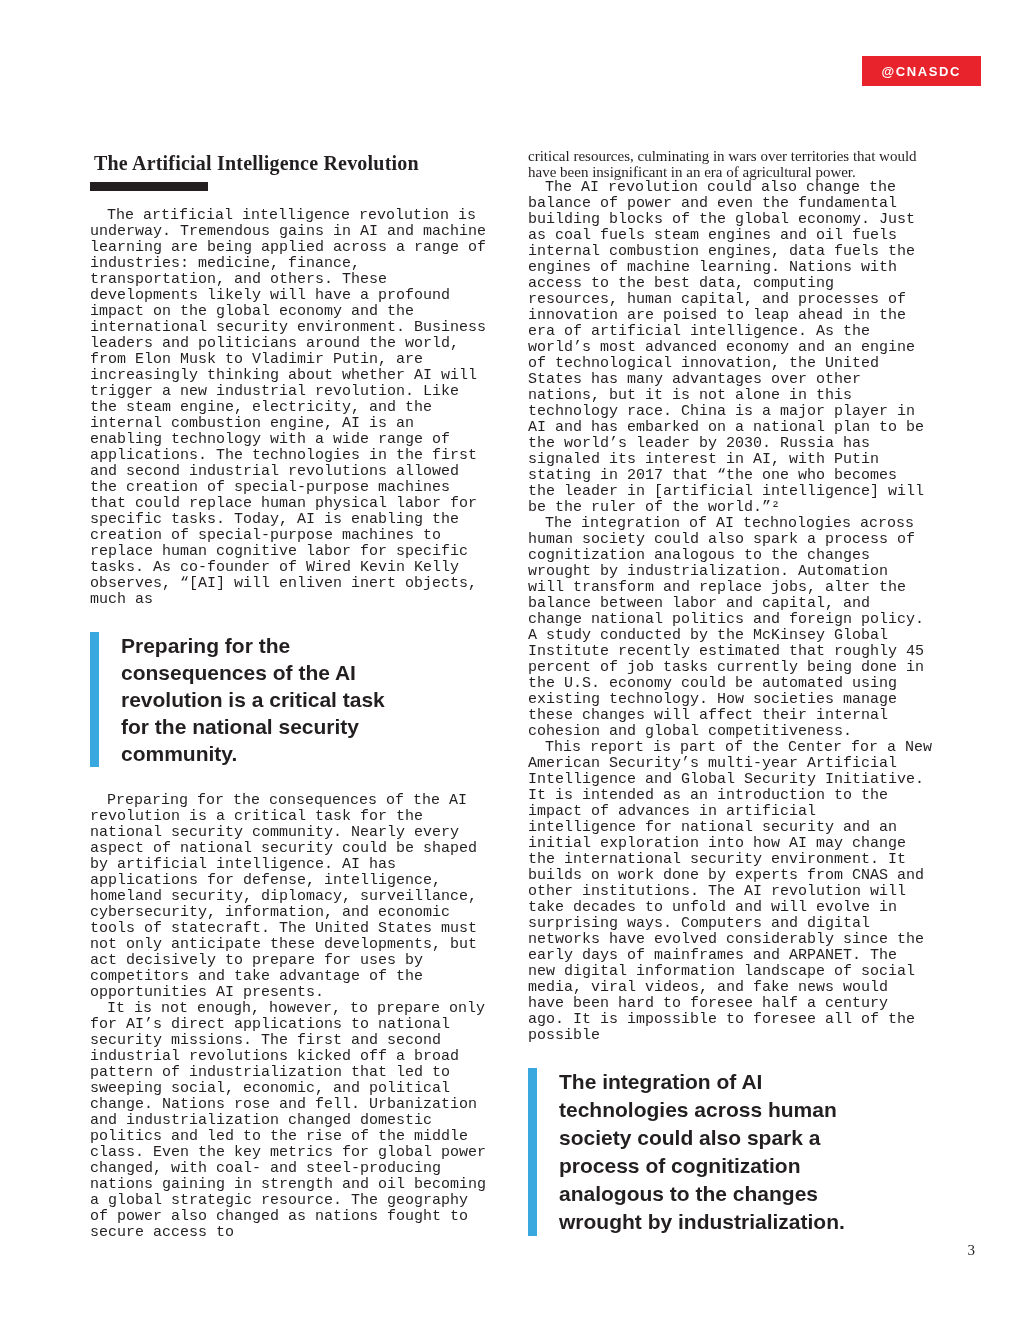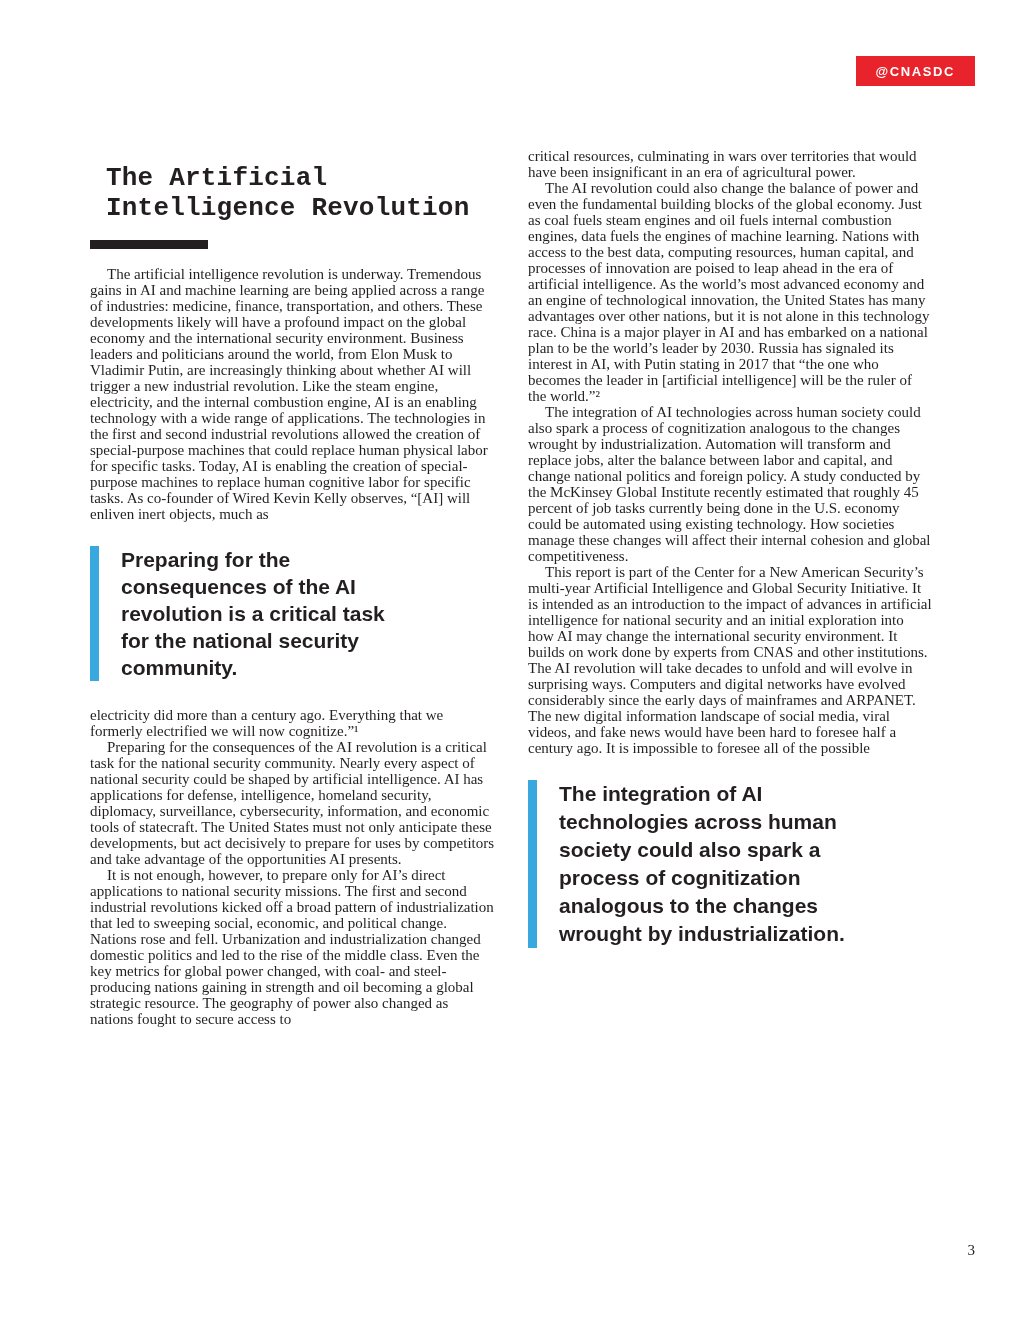--- a/index.html
+++ b/index.html
@@ -14,21 +14,21 @@
     width: 1020px;
     height: 1320px;
     background: #ffffff;
     color: var(--ink);
     font-family: "Liberation Serif", serif;
     overflow: hidden;
   }
   .badge {
     position: absolute;
     top: 56px;
-    right: 45px;
+    right: 39px;
     background: var(--accent-red);
     color: #ffffff;
     font-family: "Liberation Sans", sans-serif;
     font-weight: bold;
     font-size: 13px;
     letter-spacing: 1.6px;
     padding: 8px 20px 7px 20px;
   }
   .content {
     position: absolute;
@@ -36,43 +36,43 @@
     top: 148px;
     width: 843px;
     display: flex;
     gap: 33px;
   }
   .column {
     width: 405px;
     flex: 0 0 405px;
   }
   .heading {
-    font-family: Liberation Mono, monospace;
+    font-family: Liberation Serif, serif;
     font-weight: bold;
-    font-size: 26px;
+    font-size: 20px;
     letter-spacing: 0.2px;
     color: var(--ink);
-    margin: 16px;
+    margin: 4px;
     line-height: 1.15;
   }
   .heading-bar {
     width: 118px;
     height: 9px;
     background: var(--ink);
     margin-top: 7px;
     margin-bottom: 17px;
   }
   p.body-text {
     margin: 0;
     font-size: 15px;
     line-height: 16px;
     color: var(--ink);
     text-align: left;
   }
-  p.body-text.indent { text-indent: 17px; }
+  p.body-text.indent { text-indent: 17px; font-family: Liberation Mono, monospace; }
   .pull-quote {
     display: flex;
     align-items: stretch;
     margin: 24px 0 26px 0;
   }
   .pull-quote .bar {
     flex: 0 0 9px;
     width: 9px;
     background: var(--accent-blue);
   }
@@ -107,21 +107,20 @@
       <h1 class="heading">The Artificial Intelligence Revolution</h1>
       <div class="heading-bar"></div>
 
       <p class="body-text indent">The artificial intelligence revolution is underway. Tremendous gains in AI and machine learning are being applied across a range of industries: medicine, finance, transportation, and others. These developments likely will have a profound impact on the global economy and the international security environment. Business leaders and politicians around the world, from Elon Musk to Vladimir Putin, are increasingly thinking about whether AI will trigger a new industrial revolution. Like the steam engine, electricity, and the internal combustion engine, AI is an enabling technology with a wide range of applications. The technologies in the first and second industrial revolutions allowed the creation of special-purpose machines that could replace human physical labor for specific tasks. Today, AI is enabling the creation of special-purpose machines to replace human cognitive labor for specific tasks. As co-founder of Wired Kevin Kelly observes, “[AI] will enliven inert objects, much as</p>
 
       <div class="pull-quote q1">
         <div class="bar"></div>
         <div class="quote-text">Preparing for the consequences of the AI revolution is a critical task for the national security community.</div>
       </div>
 
-      <p class="body-text">electricity did more than a century ago. Everything that we formerly electrified we will now cognitize.”¹</p>
 
       <p class="body-text indent">Preparing for the consequences of the AI revolution is a critical task for the national security community. Nearly every aspect of national security could be shaped by artificial intelligence. AI has applications for defense, intelligence, homeland security, diplomacy, surveillance, cybersecurity, information, and economic tools of statecraft. The United States must not only anticipate these developments, but act decisively to prepare for uses by competitors and take advantage of the opportunities AI presents.</p>
 
       <p class="body-text indent">It is not enough, however, to prepare only for AI’s direct applications to national security missions. The first and second industrial revolutions kicked off a broad pattern of industrialization that led to sweeping social, economic, and political change. Nations rose and fell. Urbanization and industrialization changed domestic politics and led to the rise of the middle class. Even the key metrics for global power changed, with coal- and steel-producing nations gaining in strength and oil becoming a global strategic resource. The geography of power also changed as nations fought to secure access to</p>
     </div>
 
     <div class="column">
       <p class="body-text">critical resources, culminating in wars over territories that would have been insignificant in an era of agricultural power.</p>
 
       <p class="body-text indent">The AI revolution could also change the balance of power and even the fundamental building blocks of the global economy. Just as coal fuels steam engines and oil fuels internal combustion engines, data fuels the engines of machine learning. Nations with access to the best data, computing resources, human capital, and processes of innovation are poised to leap ahead in the era of artificial intelligence. As the world’s most advanced economy and an engine of technological innovation, the United States has many advantages over other nations, but it is not alone in this technology race. China is a major player in AI and has embarked on a national plan to be the world’s leader by 2030. Russia has signaled its interest in AI, with Putin stating in 2017 that “the one who becomes the leader in [artificial intelligence] will be the ruler of the world.”²</p>

